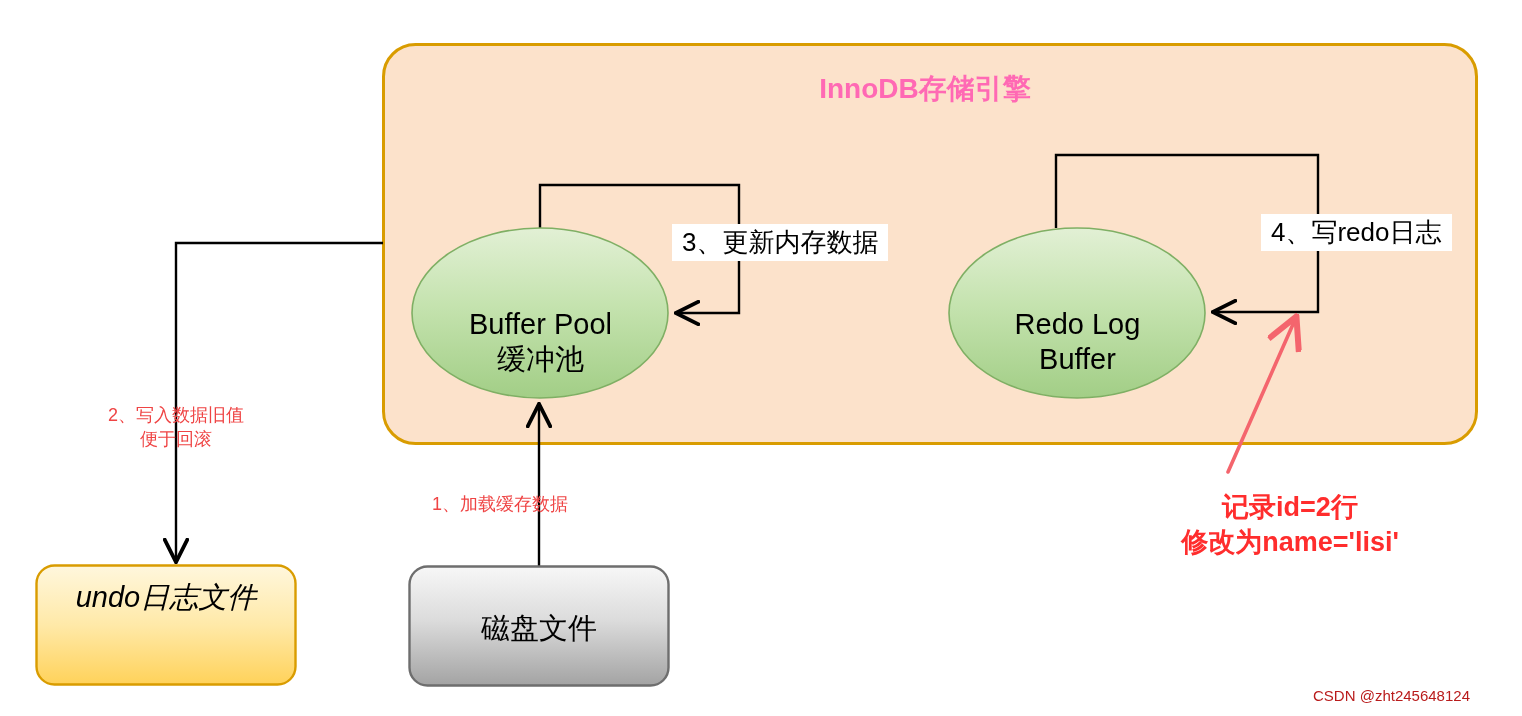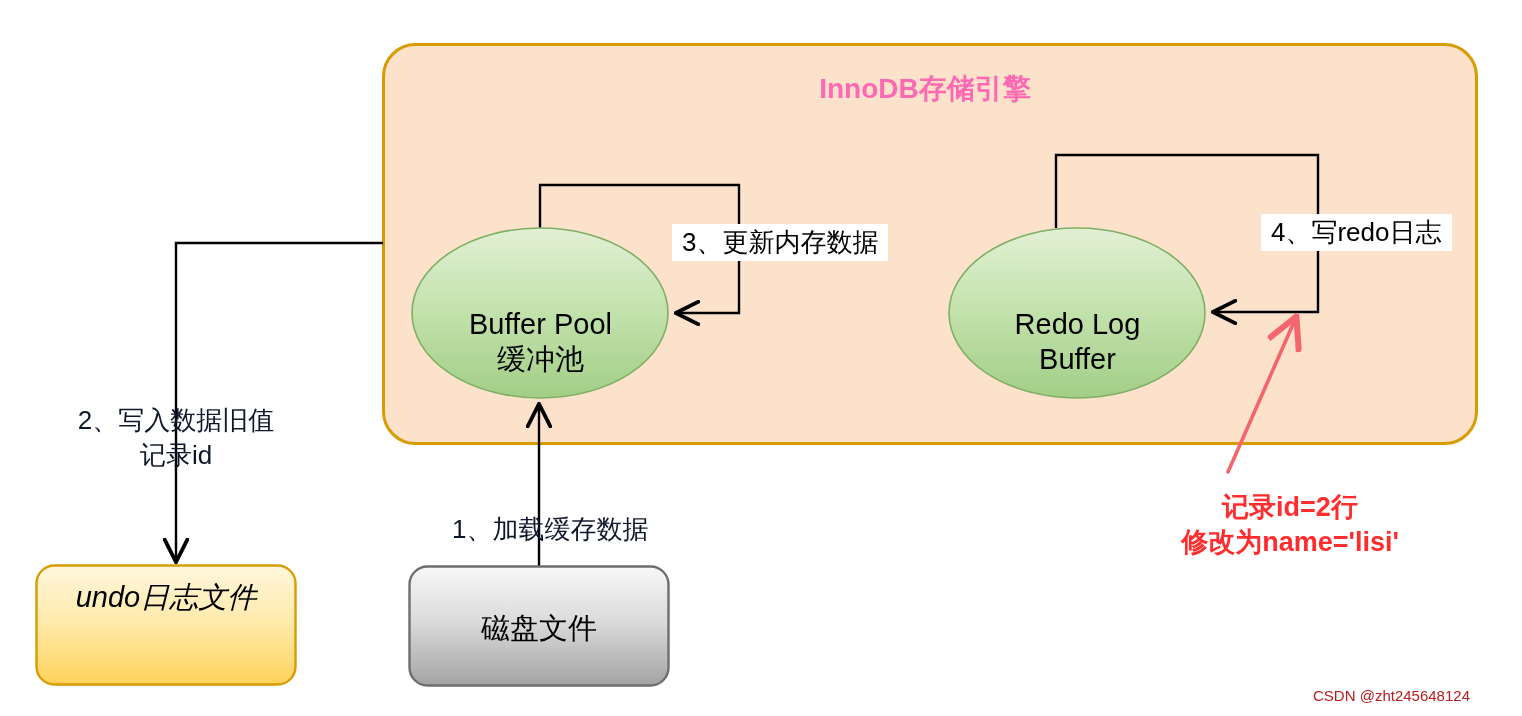--- a/index.html
+++ b/index.html
@@ -74,26 +74,26 @@
     color: #000000;
     padding: 1px 10px;
     white-space: nowrap;
   }
   .step3 { left: 672px;  top: 224px; }
   .step4 { left: 1261px; top: 214px; }
 
   
   .step-plain {
     position: absolute;
-    font-size: 26px;
-    color: #0f172a;
-    text-align: center;
-    white-space: nowrap;
-  }
-  .step1 { left: 452px; top: 492px; margin-top: 20px; }
+    font-size: 18px;
+    color: #ef4444;
+    text-align: center;
+    white-space: nowrap;
+  }
+  .step1 { left: 432px; top: 492px; }
   .step2 {
     left: 46px;
     top: 403px;
     width: 260px;
     text-align: center;
     line-height: 1.35;
   }
   .step2 .l2 { display: block; }
 
   
@@ -186,21 +186,21 @@
   </div>
 
   <div class="box-label undo-label">undo日志文件</div>
 
   <div class="box-label disk-label">磁盘文件</div>
 
   <div class="step-plain step1">1、加载缓存数据</div>
 
   <div class="step-plain step2">
     <span>2、写入数据旧值</span>
-    <span class="l2">记录id</span>
+    <span class="l2">便于回滚</span>
   </div>
 
   <div class="step-plate step3">3、更新内存数据</div>
 
   <div class="step-plate step4">4、写redo日志</div>
 
   <div class="annotation">
     <span>记录id=2行</span>
     <span class="l2">修改为name='lisi'</span>
   </div>

